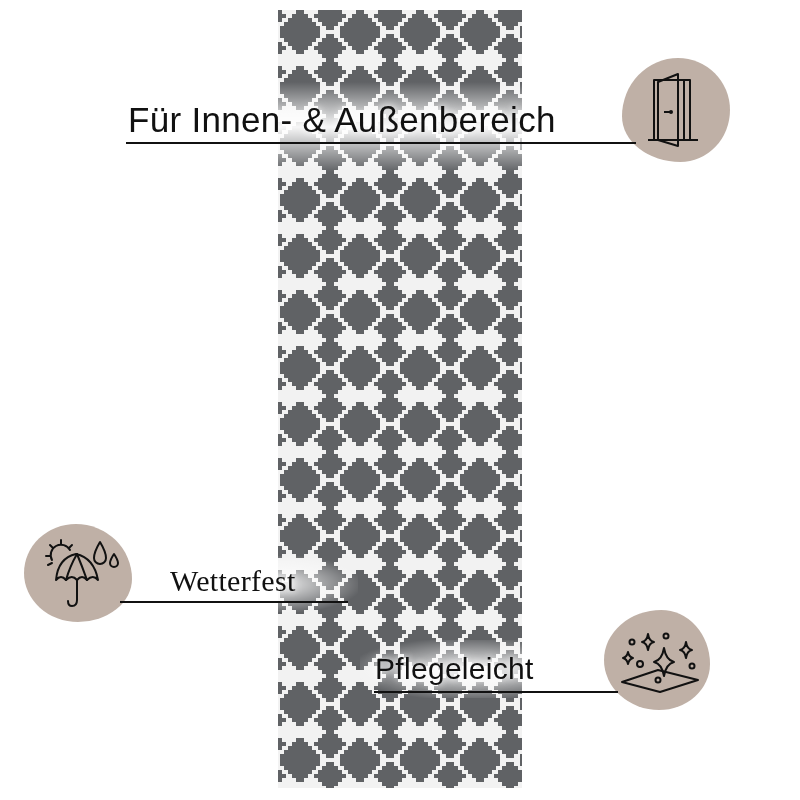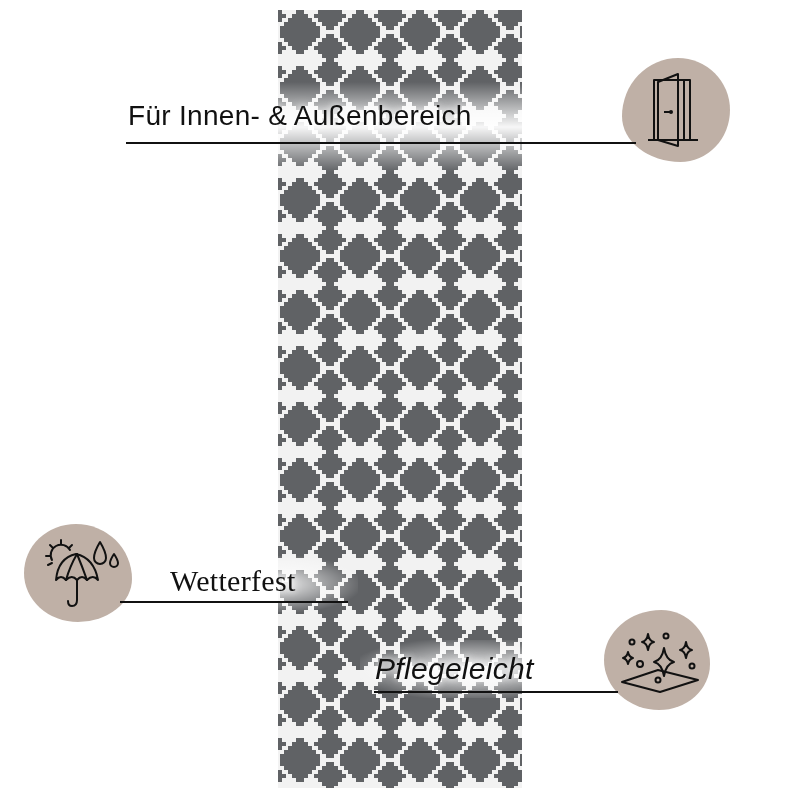--- a/index.html
+++ b/index.html
@@ -62,21 +62,21 @@
   <svg class="icon" style="left:640px;top:70px;" width="64" height="80" viewBox="0 0 64 80">
     <g fill="none" stroke="#111" stroke-width="2" stroke-linejoin="round">
       <path d="M14 70 V10 H50 V70"></path>
       <path d="M44 10 V70"></path>
       <path d="M18 12 L38 4 V76 L18 70 Z"></path>
       <line x1="8" y1="70" x2="58" y2="70"></line>
     </g>
     <line x1="24" y1="42" x2="30" y2="42" stroke="#111" stroke-width="2"></line>
     <circle cx="31" cy="42" r="2" fill="#111"></circle>
   </svg>
-  <div class="label" style="left:128px;top:100px;font-size:28px;">Für Innen- &amp; Außenbereich</div>
+  <div class="label" style="left:128px;top:100px;font-size:35px;">Für Innen- &amp; Außenbereich</div>
   <div class="rule" style="left:126px;top:142px;width:510px;"></div>
 </div>
 
 <div>
   <div class="blob" style="left:24px;top:524px;width:108px;height:98px;border-radius:48% 52% 50% 50% / 50% 56% 44% 50%;"></div>
   <svg class="icon" style="left:44px;top:538px;" width="80" height="72" viewBox="0 0 80 72">
     <g fill="none" stroke="#111" stroke-width="2" stroke-linecap="round" stroke-linejoin="round">
 
       <path d="M8 22 A10 10 0 0 1 26 12"></path>
       <line x1="17" y1="2" x2="17" y2="6"></line>
@@ -107,15 +107,15 @@
       <path d="M44 18 Q46 30 54 32 Q46 34 44 46 Q42 34 34 32 Q42 30 44 18 Z"></path>
       <path d="M66 12 Q67 19 72 20 Q67 21 66 28 Q65 21 60 20 Q65 19 66 12 Z"></path>
       <path d="M8 22 Q9 27 13 28 Q9 29 8 34 Q7 29 3 28 Q7 27 8 22 Z"></path>
       <circle cx="12" cy="12" r="2.5"></circle>
       <circle cx="46" cy="6" r="2.5"></circle>
       <circle cx="20" cy="34" r="3"></circle>
       <circle cx="72" cy="36" r="2.5"></circle>
       <circle cx="38" cy="50" r="2.5"></circle>
     </g>
   </svg>
-  <div class="label" style="left:375px;top:652px;font-size:30px;font-style:italic;">Pflegeleicht</div>
+  <div class="label" style="left:375px;top:652px;font-size:30px;">Pflegeleicht</div>
   <div class="rule" style="left:374px;top:691px;width:244px;"></div>
 </div>
 
 </body></html>

